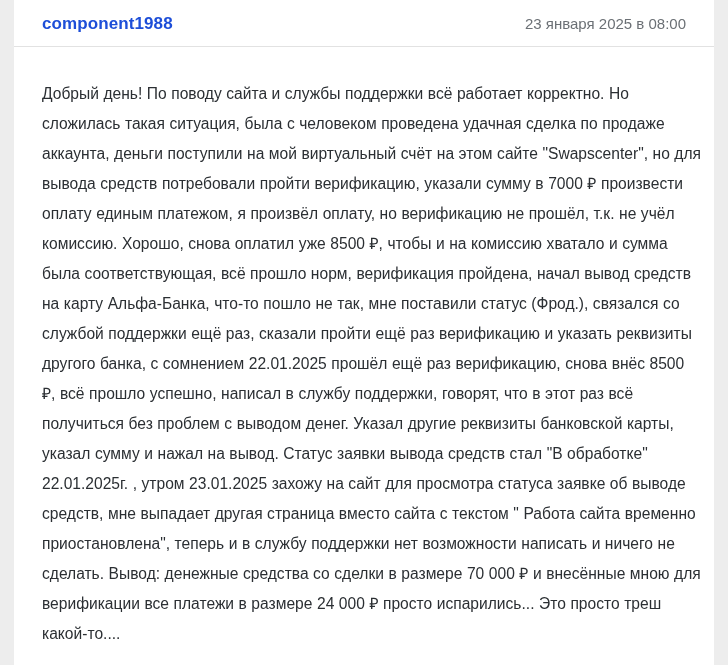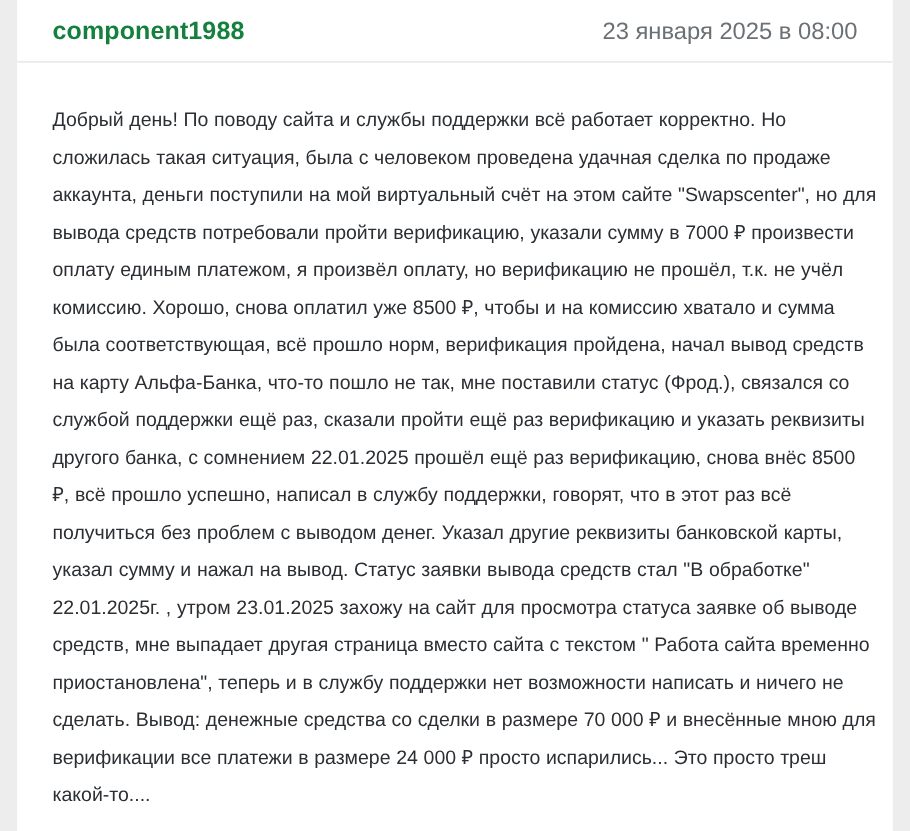--- a/index.html
+++ b/index.html
@@ -46,27 +46,27 @@
   }
   .post-header {
     position: relative;
     display: flex;
     align-items: baseline;
     justify-content: space-between;
     padding: 14px 28px 12px 28px;
     border-bottom: 1px solid #e2e2e2;
   }
   .author {
-    font-size: 20px;
+    font-size: 17px;
     font-weight: bold;
-    color: #15803d;
+    color: #1d4ed8;
     letter-spacing: 0.1px;
   }
   .timestamp {
-    font-size: 19px;
+    font-size: 15px;
     color: #6b7075;
     white-space: nowrap;
   }
   .post-body {
     padding: 32px 13px 10px 28px;
   }
   .post-text {
     font-size: 15.6px;
     line-height: 30px;
     color: #2b2f33;

